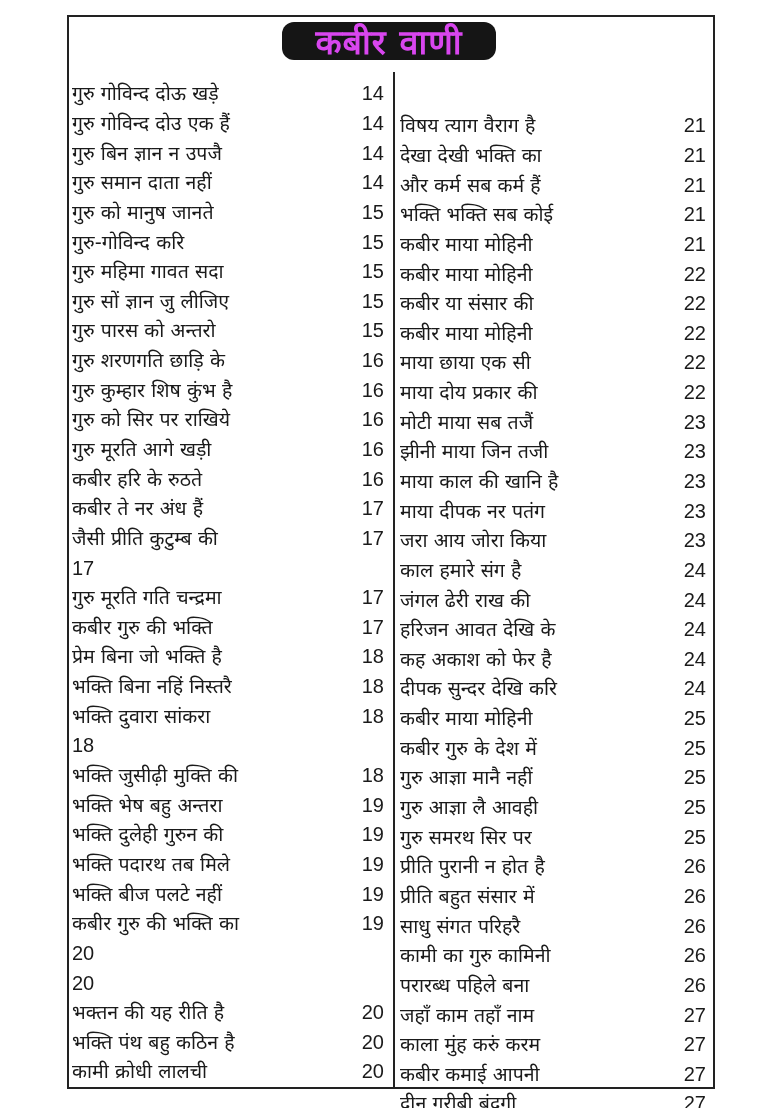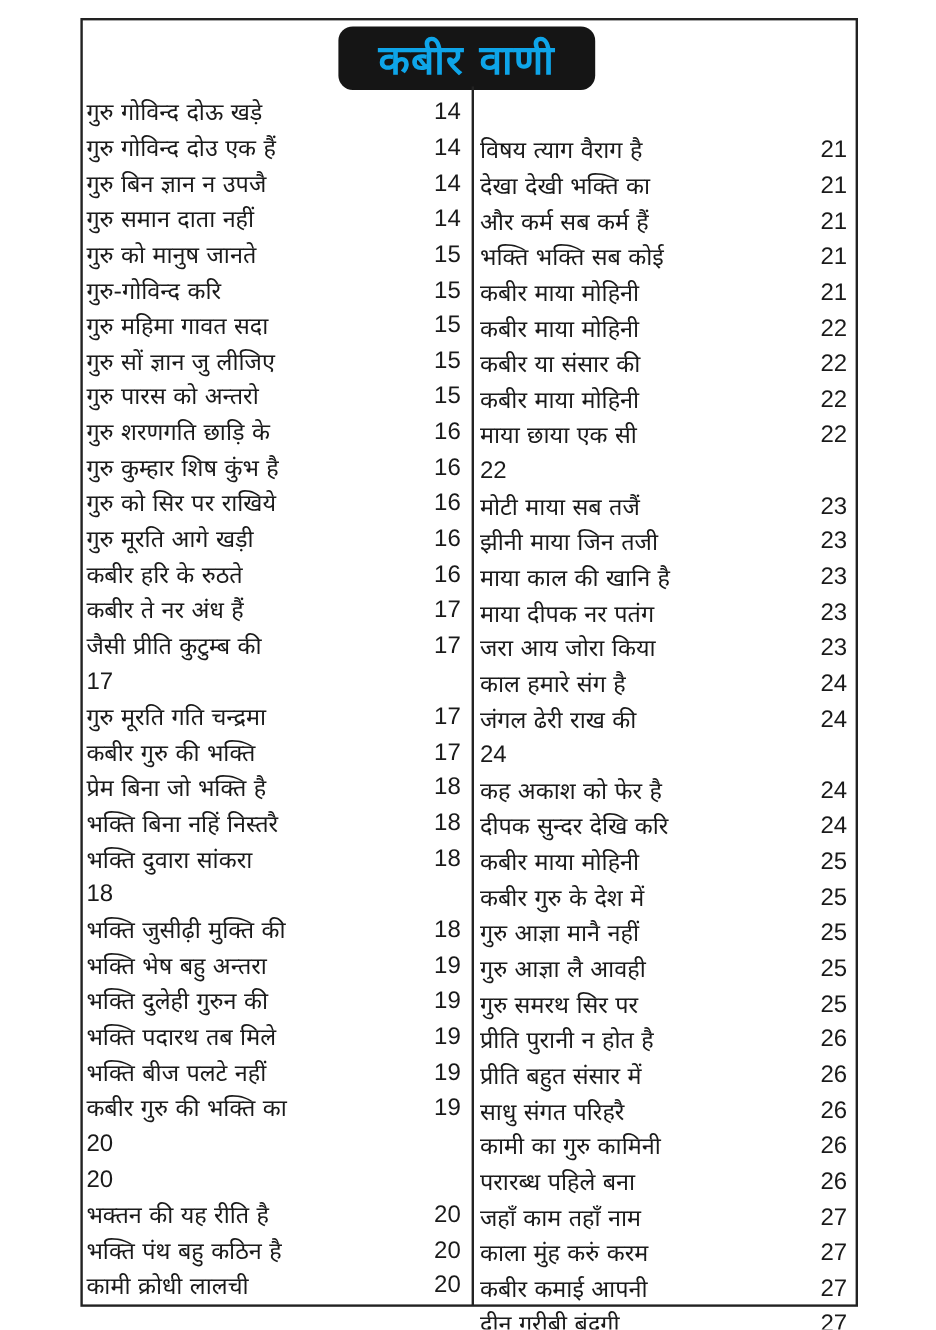--- a/index.html
+++ b/index.html
@@ -1,21 +1,21 @@
 <!DOCTYPE html>
 <html><head>
 <meta charset="utf-8">
 <style>
   html, body { margin: 0; padding: 0; background: #ffffff; }
   body { width: 780px; height: 1108px; position: relative; overflow: hidden;
          font-family: "DejaVu Sans", "Liberation Sans", sans-serif; color: #1a1a1a; }
   .frame { position: absolute; left: 67px; top: 15px; width: 648px; height: 1074px;
            border: 2px solid #222; box-sizing: border-box; }
-  .title-badge { position: absolute; left: 282px; top: 22px; width: 214px; height: 53px;
-                 background: #151515; border-radius: 12px; color: #0ea5e9;
+  .title-badge { position: absolute; left: 282px; top: 22px; width: 214px; height: 38px;
+                 background: #151515; border-radius: 12px; color: #d946ef;
                  display: flex; align-items: center; justify-content: center;
                  font-size: 34px; font-weight: bold; letter-spacing: 1px; }
   .divider { position: absolute; left: 393px; top: 72px; width: 2px; height: 1016px; background: #222; }
   .col { position: absolute; top: 79px; }
   .col.left { left: 72px; width: 316px; }
   .col.right { left: 400px; width: 310px; margin-top: 32px; }
   .row { display: flex; justify-content: space-between; align-items: center;
          height: 29.65px; font-size: 19.5px; line-height: 29px; white-space: nowrap; }
   .row .label { }
   .row .page { font-family: "Liberation Sans", "DejaVu Sans", sans-serif; font-size: 20px; padding-right: 4px; }
@@ -192,20 +192,21 @@
     </div>
     <div class="row">
       <span class="label">कबीर माया मोहिनी</span>
       <span class="page">22</span>
     </div>
     <div class="row">
       <span class="label">माया छाया एक सी</span>
       <span class="page">22</span>
     </div>
     <div class="row">
+      <span class="label">माया दोय प्रकार की</span>
       <span class="page">22</span>
     </div>
     <div class="row">
       <span class="label">मोटी माया सब तजैं</span>
       <span class="page">23</span>
     </div>
     <div class="row">
       <span class="label">झीनी माया जिन तजी</span>
       <span class="page">23</span>
     </div>
@@ -223,20 +224,21 @@
     </div>
     <div class="row">
       <span class="label">काल हमारे संग है</span>
       <span class="page">24</span>
     </div>
     <div class="row">
       <span class="label">जंगल ढेरी राख की</span>
       <span class="page">24</span>
     </div>
     <div class="row">
+      <span class="label">हरिजन आवत देखि के</span>
       <span class="page">24</span>
     </div>
     <div class="row">
       <span class="label">कह अकाश को फेर है</span>
       <span class="page">24</span>
     </div>
     <div class="row">
       <span class="label">दीपक सुन्दर देखि करि</span>
       <span class="page">24</span>
     </div>

